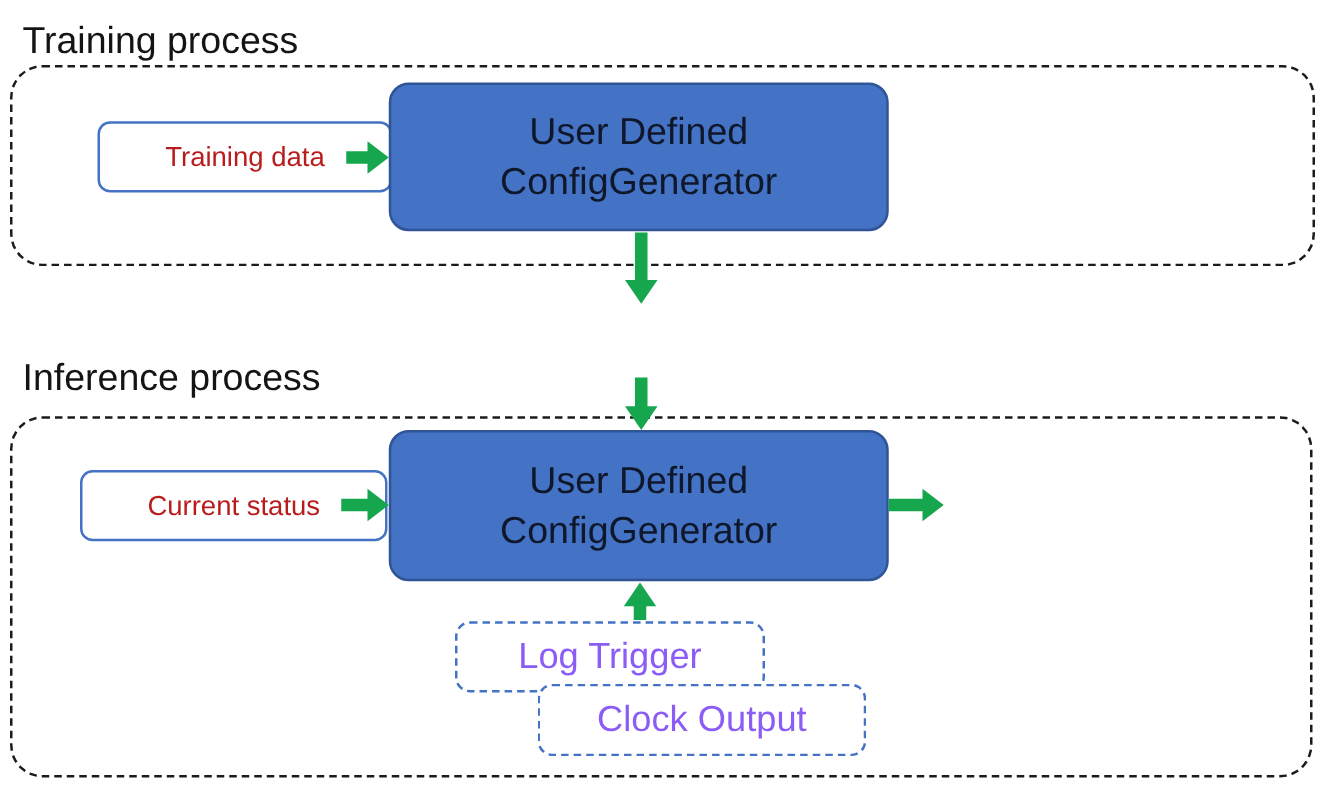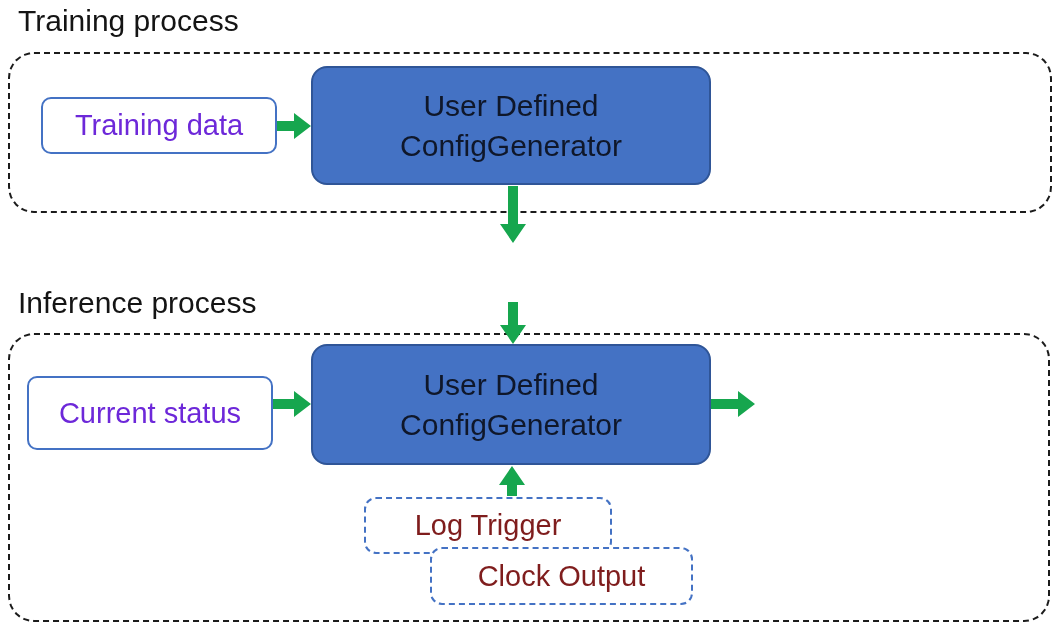--- a/index.html
+++ b/index.html
@@ -30,23 +30,24 @@
   }
   .io-box {
     position: absolute;
     background: #ffffff;
     border: 2px solid var(--light-box-border);
     border-radius: 10px;
     box-sizing: border-box;
     display: flex;
     align-items: center;
     justify-content: center;
-    font-size: 29px;
-    color: #6d28d9;
+    font-size: 22px;
+    color: #b91c1c;
     white-space: nowrap;
+    margin-left: 37px;
   }
   .gen-box {
     position: absolute;
     background: var(--node-fill);
     border: 2px solid var(--node-border);
     border-radius: 16px;
     box-sizing: border-box;
     display: flex;
     flex-direction: column;
     align-items: center;
@@ -60,21 +61,21 @@
   .trigger-box {
     position: absolute;
     background: #ffffff;
     border: 2px dashed var(--trigger-border);
     border-radius: 12px;
     box-sizing: border-box;
     display: flex;
     align-items: center;
     justify-content: center;
     font-size: 29px;
-    color: #7f1d1d;
+    color: #8b5cf6;
     white-space: nowrap;
   }
   #arrows-layer {
     position: absolute;
     left: 0;
     top: 0;
     width: 1057px;
     height: 631px;
     pointer-events: none;
     z-index: 5;
@@ -82,37 +83,37 @@
   .arrow { fill: var(--arrow-green); }
   .z1 { z-index: 1; }
   .z2 { z-index: 2; }
   .z3 { z-index: 3; }
 </style>
 </head>
 <body>
 
 <div id="canvas">
 
-  <div class="section-title" style="left:18px; top:4px;">Training process</div>
+  <div class="section-title" style="left:18px; top:16px;">Training process</div>
 
   <div class="dashed-region z1" style="left:8px; top:52px; width:1044px; height:161px;"></div>
 
   <div class="io-box z3" style="left:41px; top:97px; width:236px; height:57px;">Training data</div>
 
   <div class="gen-box z3" style="left:311px; top:66px; width:400px; height:119px;">
     <div>User Defined</div>
     <div>ConfigGenerator</div>
   </div>
 
 
   <div class="section-title" style="left:18px; top:286px;">Inference process</div>
 
   <div class="dashed-region z1" style="left:8px; top:333px; width:1042px; height:289px;"></div>
 
-  <div class="io-box z3" style="left:27px; top:376px; width:246px; height:74px;">Current status</div>
+  <div class="io-box z3" style="left:27px; top:376px; width:246px; height:57px;">Current status</div>
 
   <div class="gen-box z3" style="left:311px; top:344px; width:400px; height:121px;">
     <div>User Defined</div>
     <div>ConfigGenerator</div>
   </div>
 
 
   <div class="trigger-box z2" style="left:364px; top:497px; width:248px; height:57px;">Log Trigger</div>
 
   <div class="trigger-box z3" style="left:430px; top:547px; width:263px; height:58px;">Clock Output</div>

